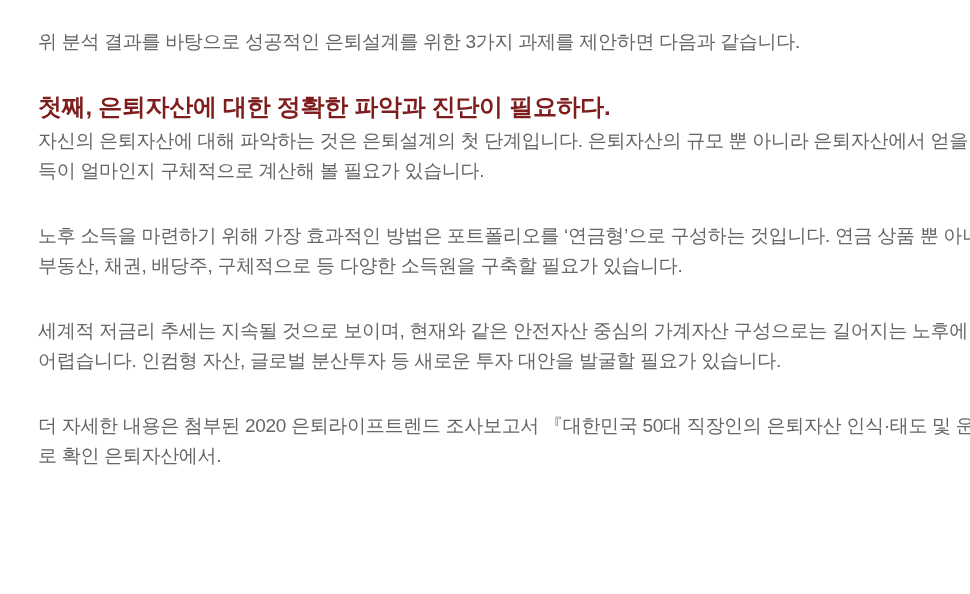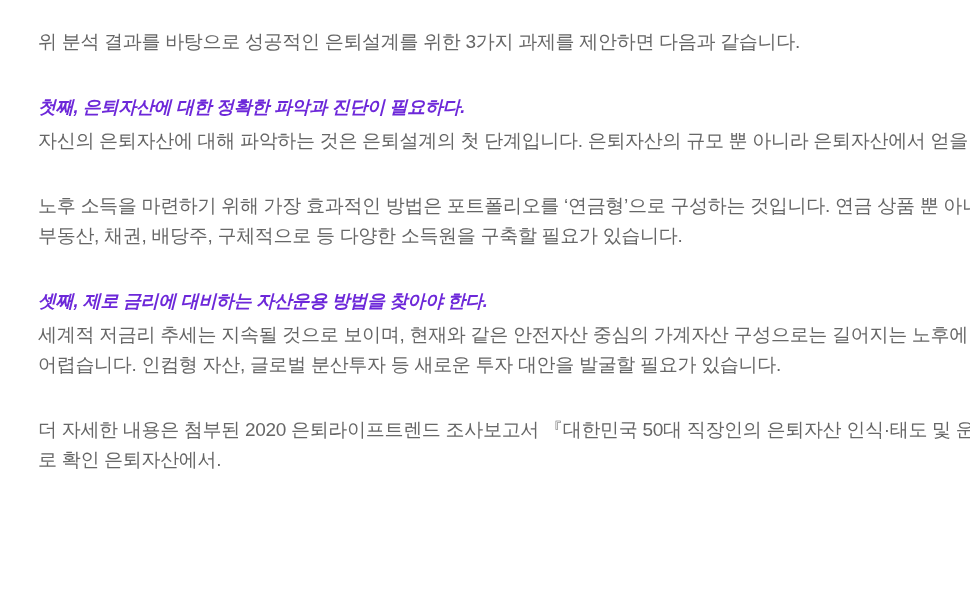--- a/index.html
+++ b/index.html
@@ -22,51 +22,50 @@
     line-height: 30px;
     letter-spacing: -0.3px;
     color: #666666;
     word-break: keep-all;
   }
   .para {
     margin: 0 0 35px 0;
   }
   .section-heading {
     margin: 0 0 4px 0;
-    font-size: 18px;
+    font-size: 24px;
     line-height: 30px;
     font-weight: 700;
-    color: #6d28d9;
-    font-style: italic;
+    color: #7f1d1d;
   }
   .body-line, .intro-line, .closing-line {
     white-space: nowrap;
   }
 </style>
 </head>
 <body>
 
 <div class="doc">
 
   <p class="para">
     <span class="intro-line">위 분석 결과를 바탕으로 성공적인 은퇴설계를 위한 3가지 과제를 제안하면 다음과 같습니다.</span>
   </p>
 
   <div class="para">
     <div class="section-heading">첫째, 은퇴자산에 대한 정확한 파악과 진단이 필요하다.</div>
     <div class="body-line">자신의 은퇴자산에 대해 파악하는 것은 은퇴설계의 첫 단계입니다. 은퇴자산의 규모 뿐 아니라 은퇴자산에서 얻을 수 있는 소</div>
+    <div class="body-line">득이 얼마인지 구체적으로 계산해 볼 필요가 있습니다.</div>
   </div>
 
   <div class="para">
     <div class="body-line">노후 소득을 마련하기 위해 가장 효과적인 방법은 포트폴리오를 ‘연금형’으로 구성하는 것입니다. 연금 상품 뿐 아니라 수익형</div>
     <div class="body-line">부동산, 채권, 배당주, 구체적으로 등 다양한 소득원을 구축할 필요가 있습니다.</div>
   </div>
 
   <div class="para">
-    <div class="section-heading">셋째, 제로 금리에 대비하는 자산운용 방법을 찾아야 한다.</div>
     <div class="body-line">세계적 저금리 추세는 지속될 것으로 보이며, 현재와 같은 안전자산 중심의 가계자산 구성으로는 길어지는 노후에 대비하기</div>
     <div class="body-line">어렵습니다. 인컴형 자산, 글로벌 분산투자 등 새로운 투자 대안을 발굴할 필요가 있습니다.</div>
   </div>
 
   <div class="para">
     <div class="closing-line">더 자세한 내용은 첨부된 2020 은퇴라이프트렌드 조사보고서 『대한민국 50대 직장인의 은퇴자산 인식·태도 및 운용계획』</div>
     <div class="closing-line">로 확인 은퇴자산에서.</div>
   </div>
 
 </div>

